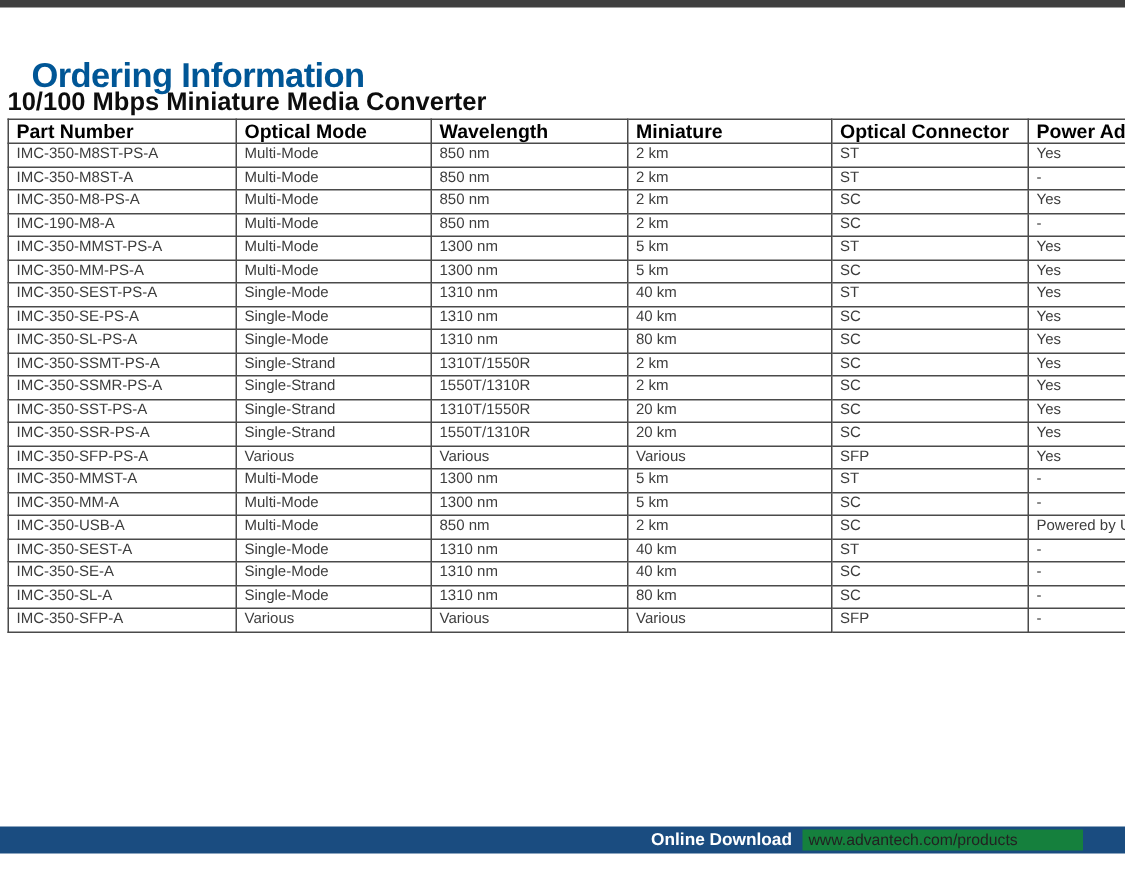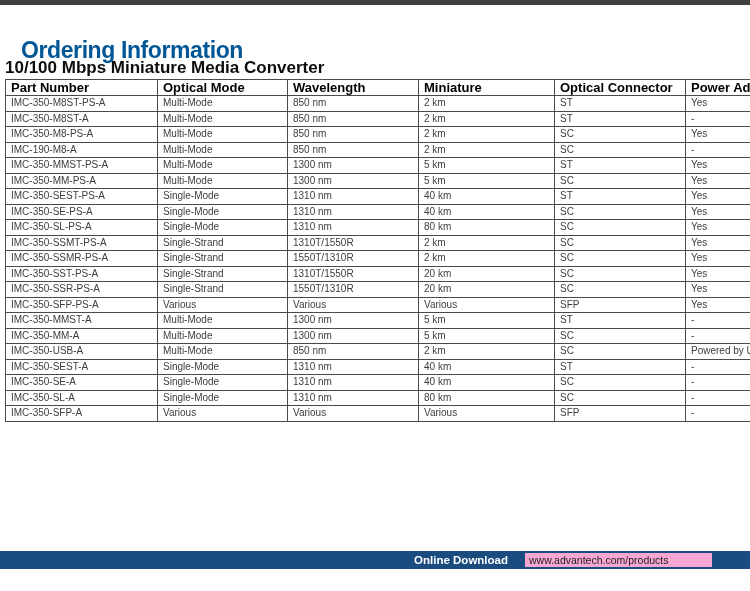--- a/index.html
+++ b/index.html
@@ -33,29 +33,29 @@
     font-size:13px;font-weight:bold;color:#000;height:15px;line-height:15px;
   }
   table.ordering td{
     font-size:10px;color:var(--cell-text,#3d3d3d);
   }
   .c0{width:141px}.c1{width:119px}.c2{width:120px}.c3{width:125px}.c4{width:120px}.c5{width:118px}
   .footer-bar{
     position:absolute;top:551px;left:0;width:750px;height:18px;
     background:var(--footer-blue,#1a4c80);
     display:flex;align-items:center;justify-content:flex-end;
-    padding-right:38px;box-sizing:border-box;
+    padding-right:28px;box-sizing:border-box;
   }
   .download-label{
     color:#ffffff;font-weight:bold;font-size:11.5px;margin-right:7px;white-space:nowrap;
   }
   .url-box{
-    background:#f9a8d4;color:#222222;font-size:10.5px;
+    background:#15803d;color:#222222;font-size:10.5px;
     width:179px;height:14px;line-height:14px;padding:0 4px;
-    display:inline-block;white-space:nowrap;overflow:hidden;margin-left:10px;
+    display:inline-block;white-space:nowrap;overflow:hidden;
   }
 </style>
 </head>
 <body>
 
 <div class="top-bar"></div>
 
 <h1 class="page-title">Ordering Information</h1>
 
 <h2 class="section-subtitle">10/100 Mbps Miniature Media Converter</h2>

